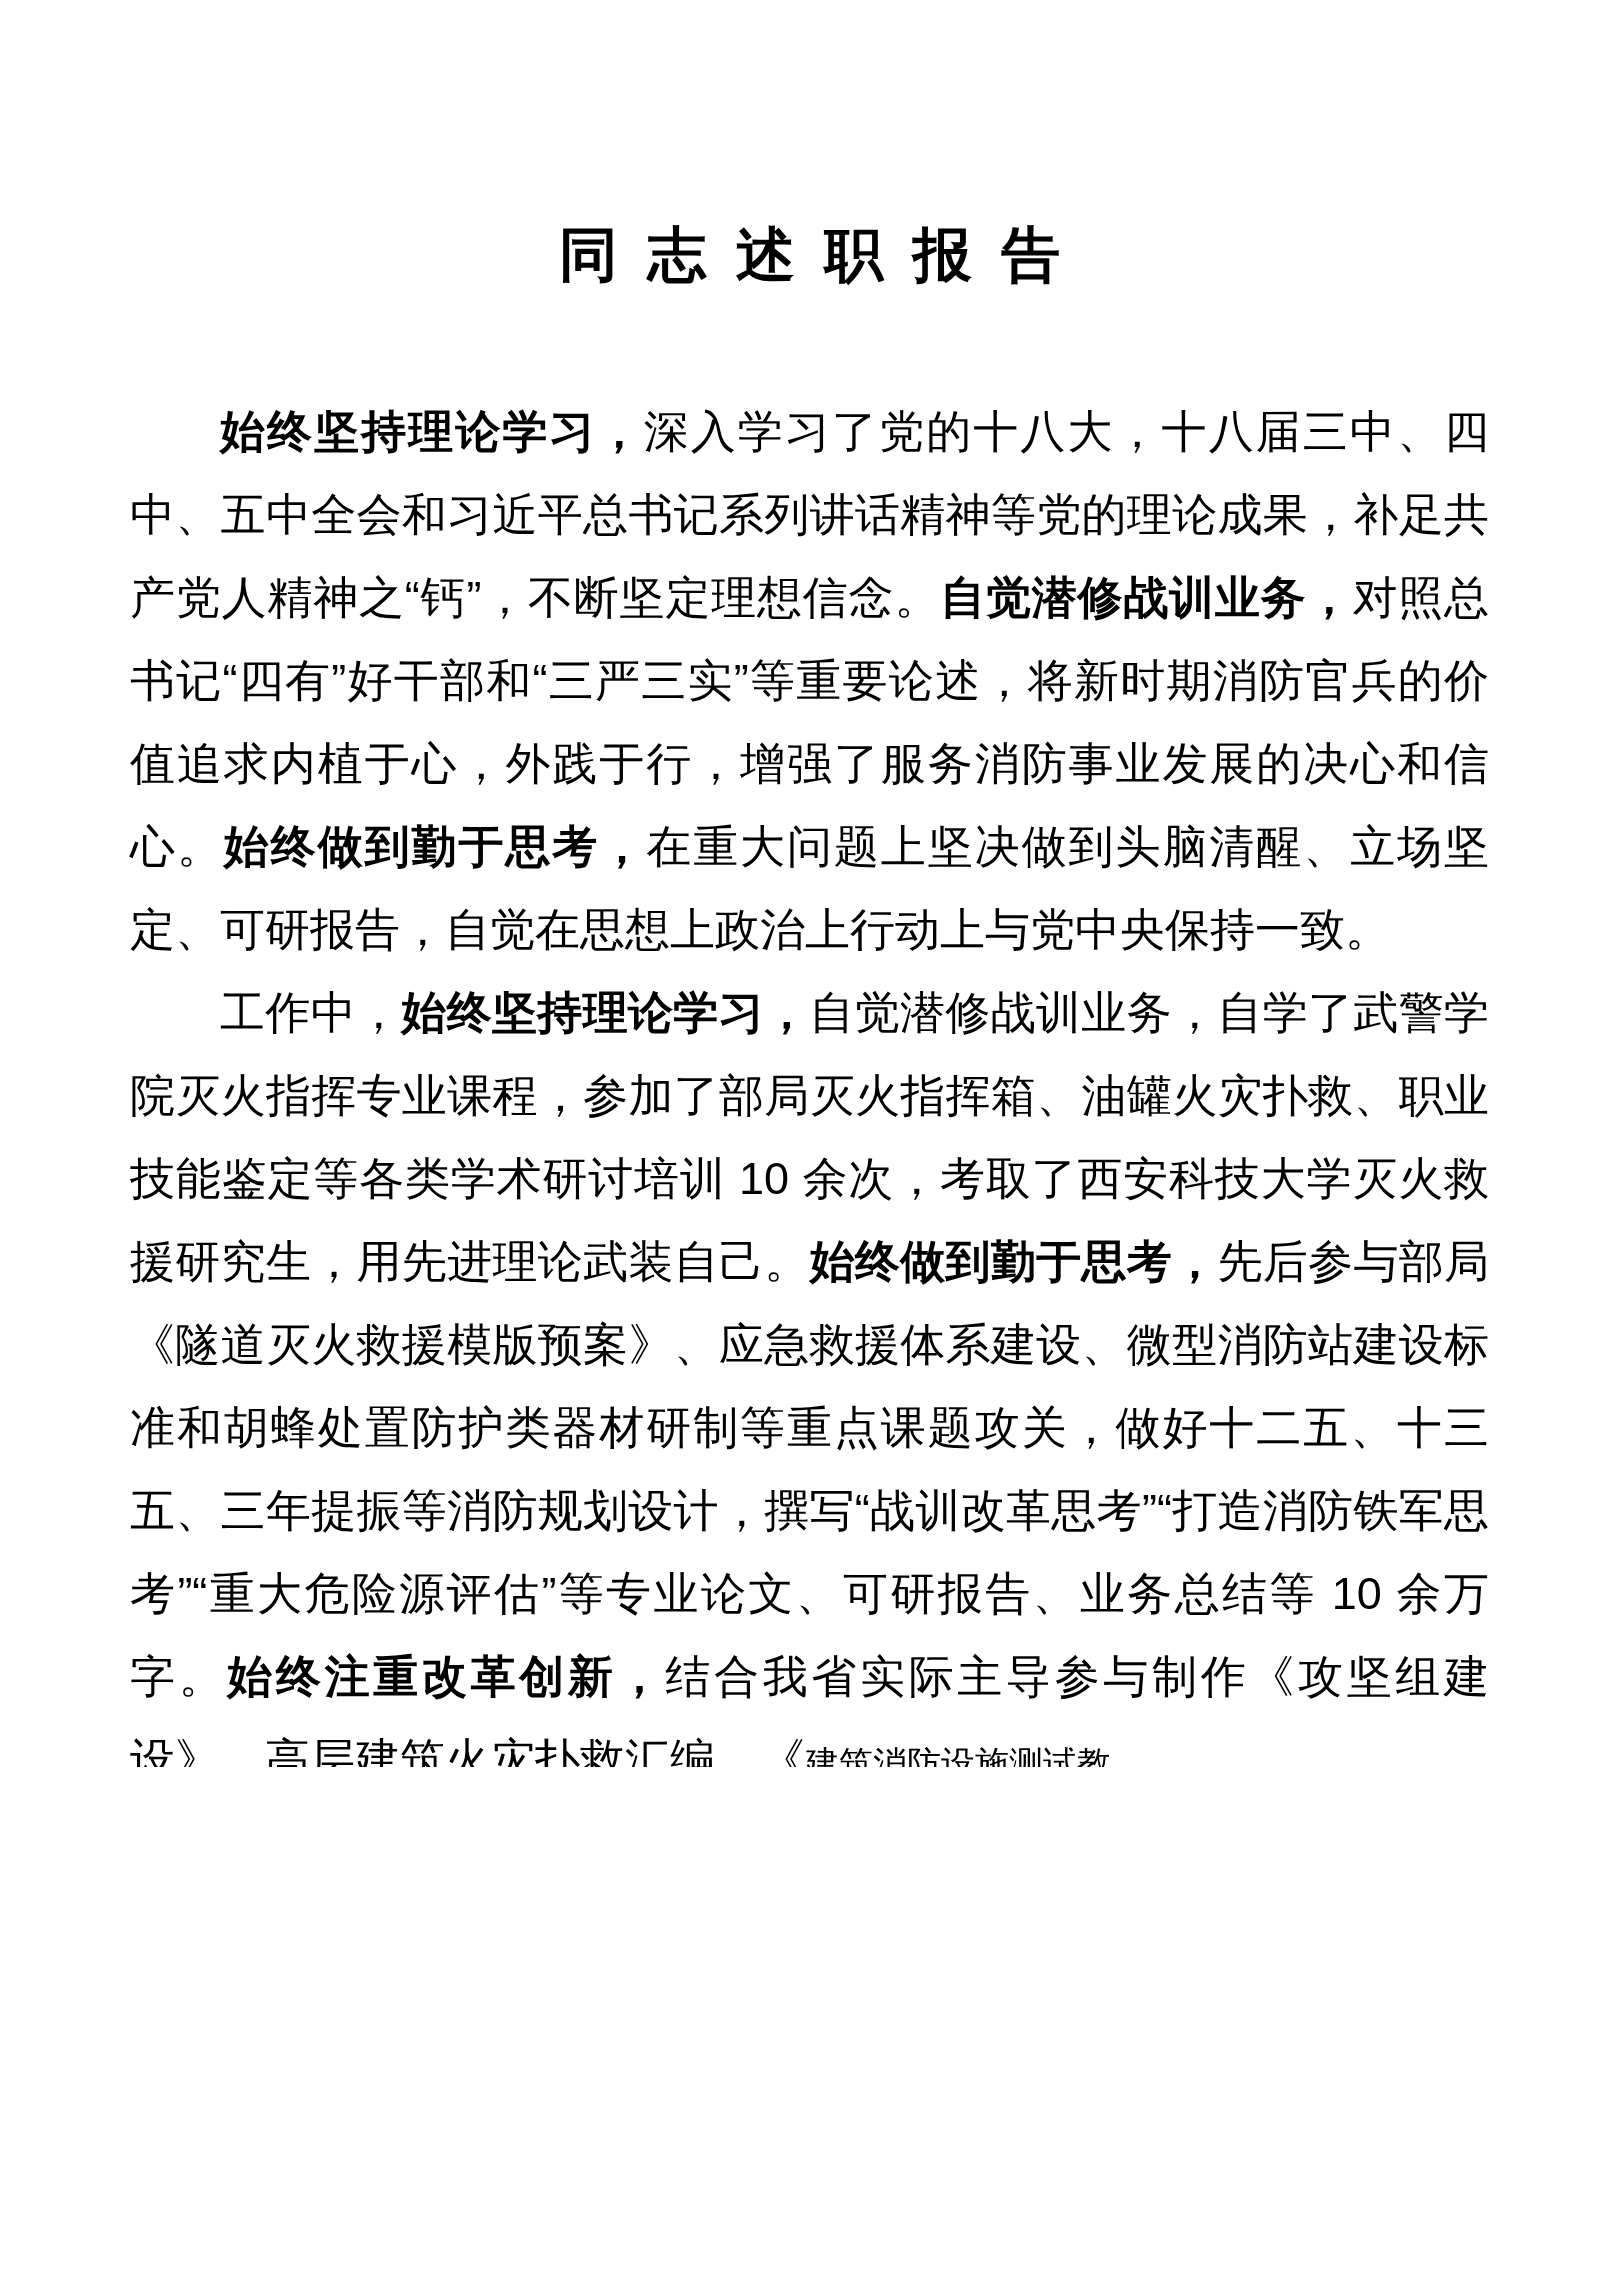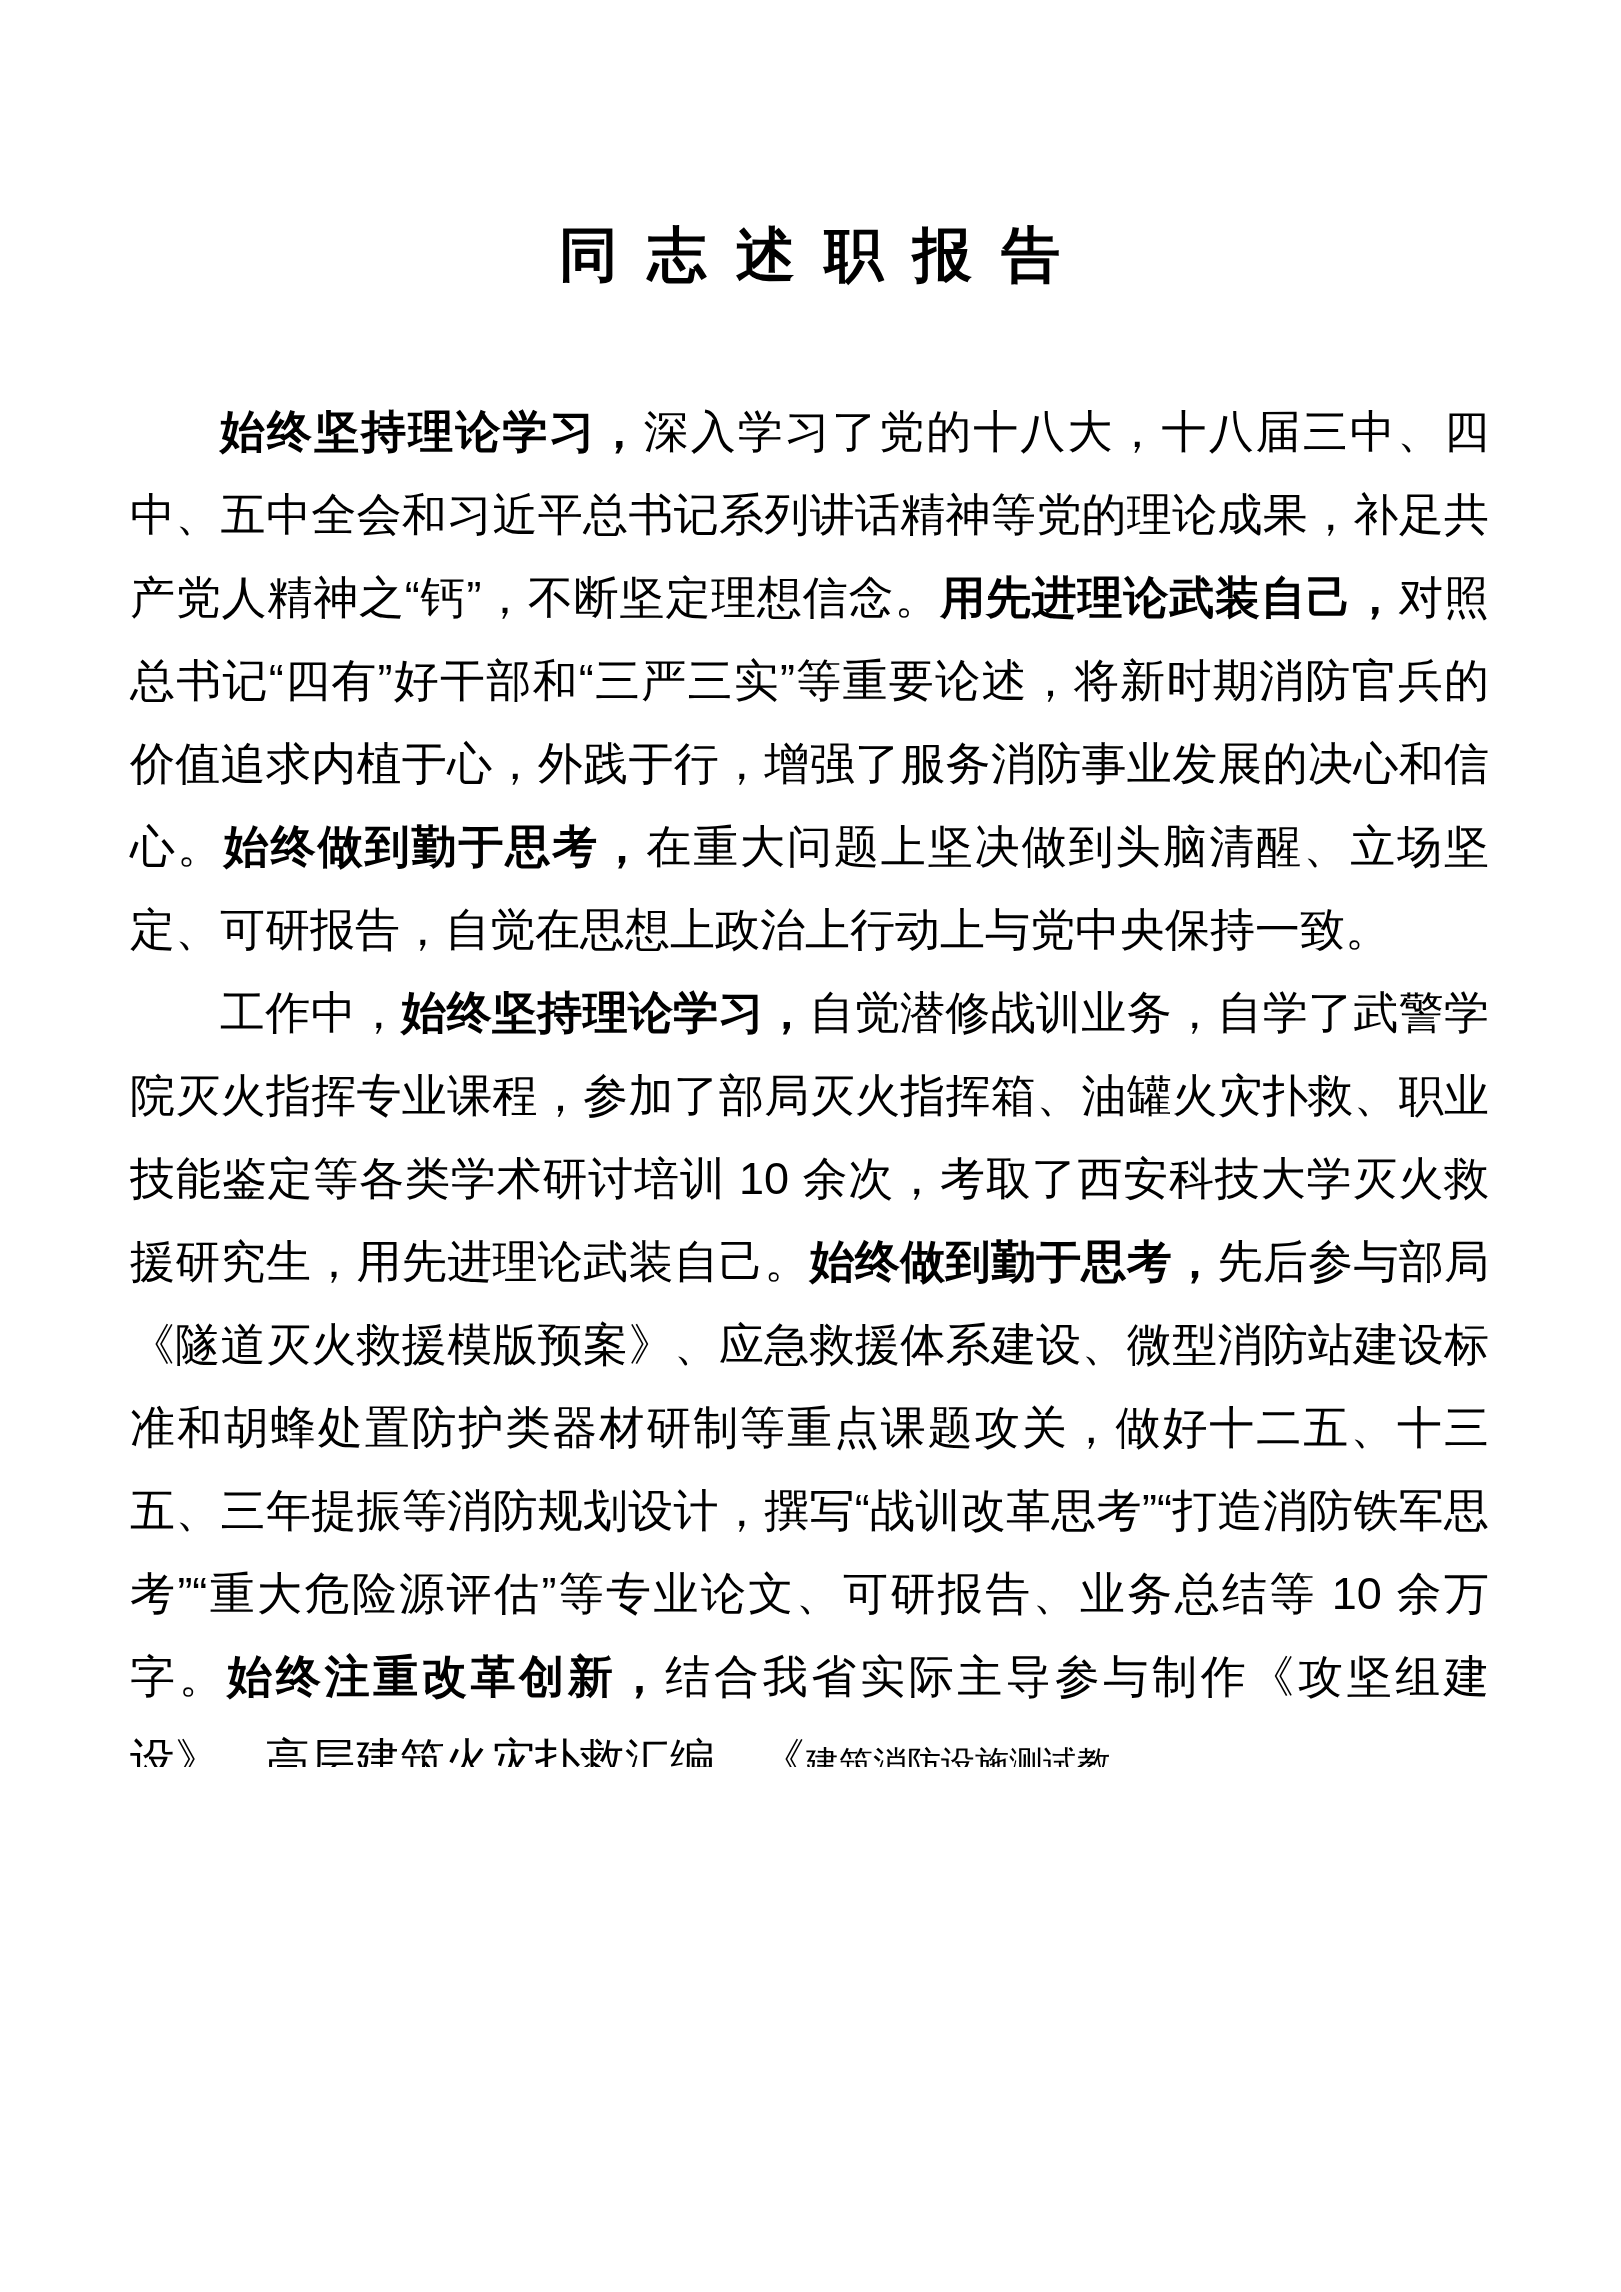--- a/index.html
+++ b/index.html
@@ -53,19 +53,19 @@
     line-height: 33px;
   }
 </style>
 </head>
 <body>
 
 <div class="page">
   <div class="content">
     <h1 class="doc-title">同志述职报告</h1>
     <div id="doc-body">
-        <p class="para"><span class="run bold">始终坚持理论学习，</span><span class="run">深入学习了党的十八大，十八届三中、四中、五中全会和习近平总书记系列讲话精神等党的理论成果，补足共产党人精神之“钙”，不断坚定理想信念。</span><span class="run bold">用先进理论武装自己，</span><span class="run">对照总书记“四有”好干部和“三严三实”等重要论述，将新时期消防官兵的价值追求内植于心，外践于行，增强了服务消防事业发展的决心和信心。</span><span class="run bold">始终做到勤于思考，</span><span class="run">在重大问题上坚决做到头脑清醒、立场坚定、可研报告，自觉在思想上政治上行动上与党中央保持一致。</span></p>
+        <p class="para"><span class="run bold">始终坚持理论学习，</span><span class="run">深入学习了党的十八大，十八届三中、四中、五中全会和习近平总书记系列讲话精神等党的理论成果，补足共产党人精神之“钙”，不断坚定理想信念。</span><span class="run bold">自觉潜修战训业务，</span><span class="run">对照总书记“四有”好干部和“三严三实”等重要论述，将新时期消防官兵的价值追求内植于心，外践于行，增强了服务消防事业发展的决心和信心。</span><span class="run bold">始终做到勤于思考，</span><span class="run">在重大问题上坚决做到头脑清醒、立场坚定、可研报告，自觉在思想上政治上行动上与党中央保持一致。</span></p>
         <p class="para"><span class="run">工作中，</span><span class="run bold">始终坚持理论学习，</span><span class="run">自觉潜修战训业务，自学了武警学院灭火指挥专业课程，参加了部局灭火指挥箱、油罐火灾扑救、职业技能鉴定等各类学术研讨培训 10 余次，考取了西安科技大学灭火救援研究生，用先进理论武装自己。</span><span class="run bold">始终做到勤于思考，</span><span class="run">先后参与部局《隧道灭火救援模版预案》、应急救援体系建设、微型消防站建设标准和胡蜂处置防护类器材研制等重点课题攻关，做好十二五、十三五、三年提振等消防规划设计，撰写“战训改革思考”“打造消防铁军思考”“重大危险源评估”等专业论文、可研报告、业务总结等 10 余万字。</span><span class="run bold">始终注重改革创新，</span><span class="run">结合我省实际主导参与制作《攻坚组建设》、高层建筑火灾扑救汇编、《</span><span class="run small">建筑消防设施测试教</span></p>
       </div>
   </div>
   <div class="page-number">1</div>
 </div>
 
 
 </body></html>

